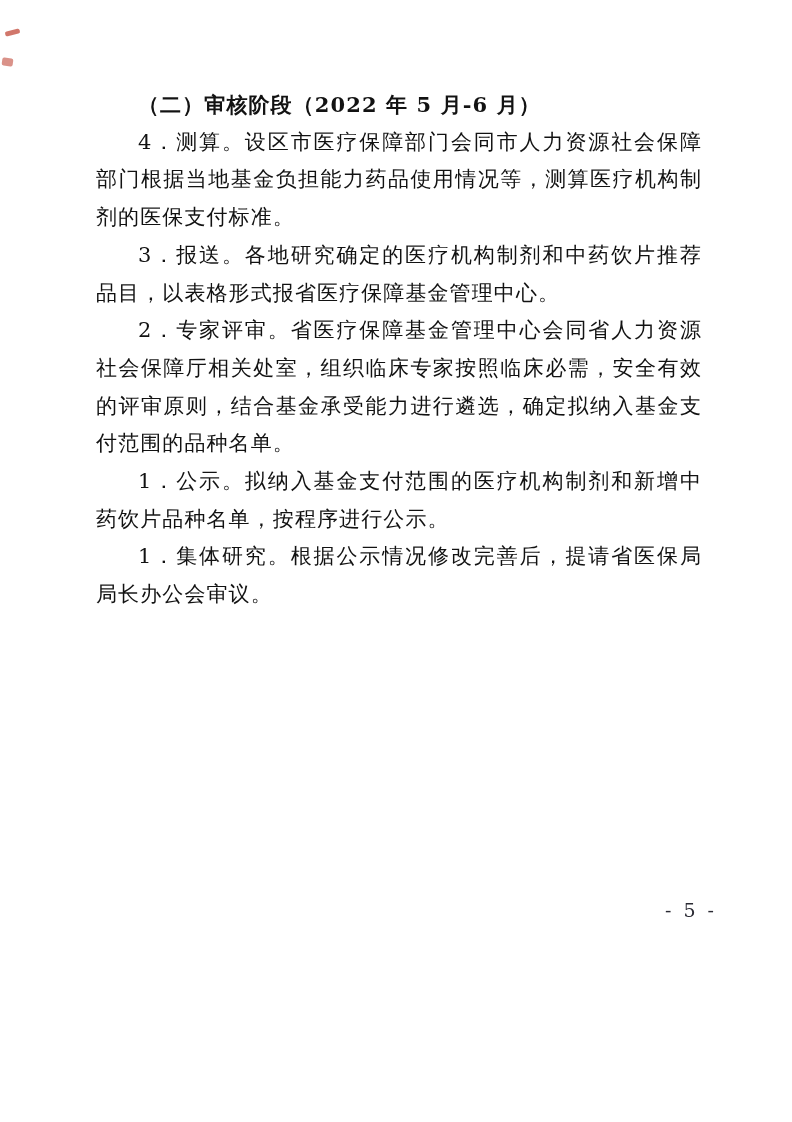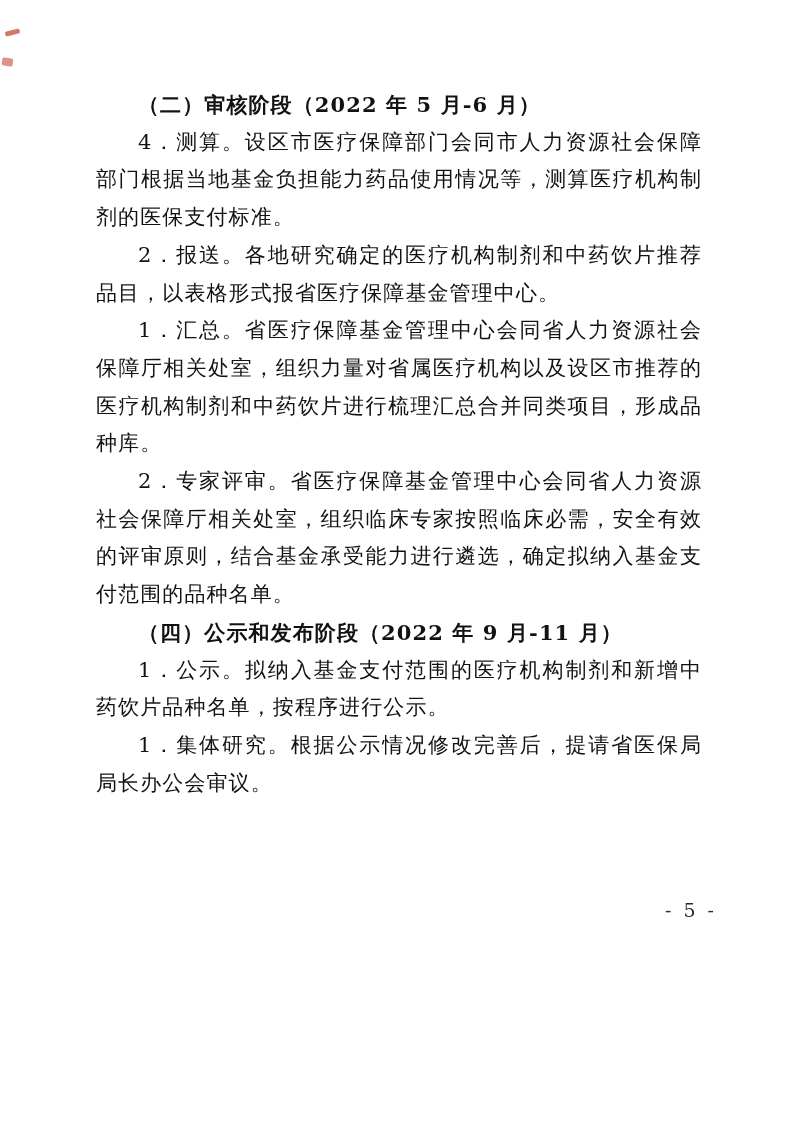--- a/index.html
+++ b/index.html
@@ -66,23 +66,21 @@
 <body>
 
 <div class="page">
 
   <span class="scan-mark m1"></span>
   <span class="scan-mark m2"></span>
 
   <div class="content">
     <p class="heading">（二）审核阶段（2022 年 5 月-6 月）</p>
     <p>4．测算。设区市医疗保障部门会同市人力资源社会保障部门根据当地基金负担能力药品使用情况等，测算医疗机构制剂的医保支付标准。</p>
-    <p>2．报送。各地研究确定的医疗机构制剂和中药饮片推荐品目，以表格形式报省医疗保障基金管理中心。</p>
-    <p>1．汇总。省医疗保障基金管理中心会同省人力资源社会保障厅相关处室，组织力量对省属医疗机构以及设区市推荐的医疗机构制剂和中药饮片进行梳理汇总合并同类项目，形成品种库。</p>
+    <p>3．报送。各地研究确定的医疗机构制剂和中药饮片推荐品目，以表格形式报省医疗保障基金管理中心。</p>
     <p>2．专家评审。省医疗保障基金管理中心会同省人力资源社会保障厅相关处室，组织临床专家按照临床必需，安全有效的评审原则，结合基金承受能力进行遴选，确定拟纳入基金支付范围的品种名单。</p>
-    <p class="heading">（四）公示和发布阶段（2022 年 9 月-11 月）</p>
     <p>1．公示。拟纳入基金支付范围的医疗机构制剂和新增中药饮片品种名单，按程序进行公示。</p>
     <p>1．集体研究。根据公示情况修改完善后，提请省医保局局长办公会审议。</p>
   </div>
 
   <div class="page-number">- 5 -</div>
 
 </div>
 
 </body></html>

